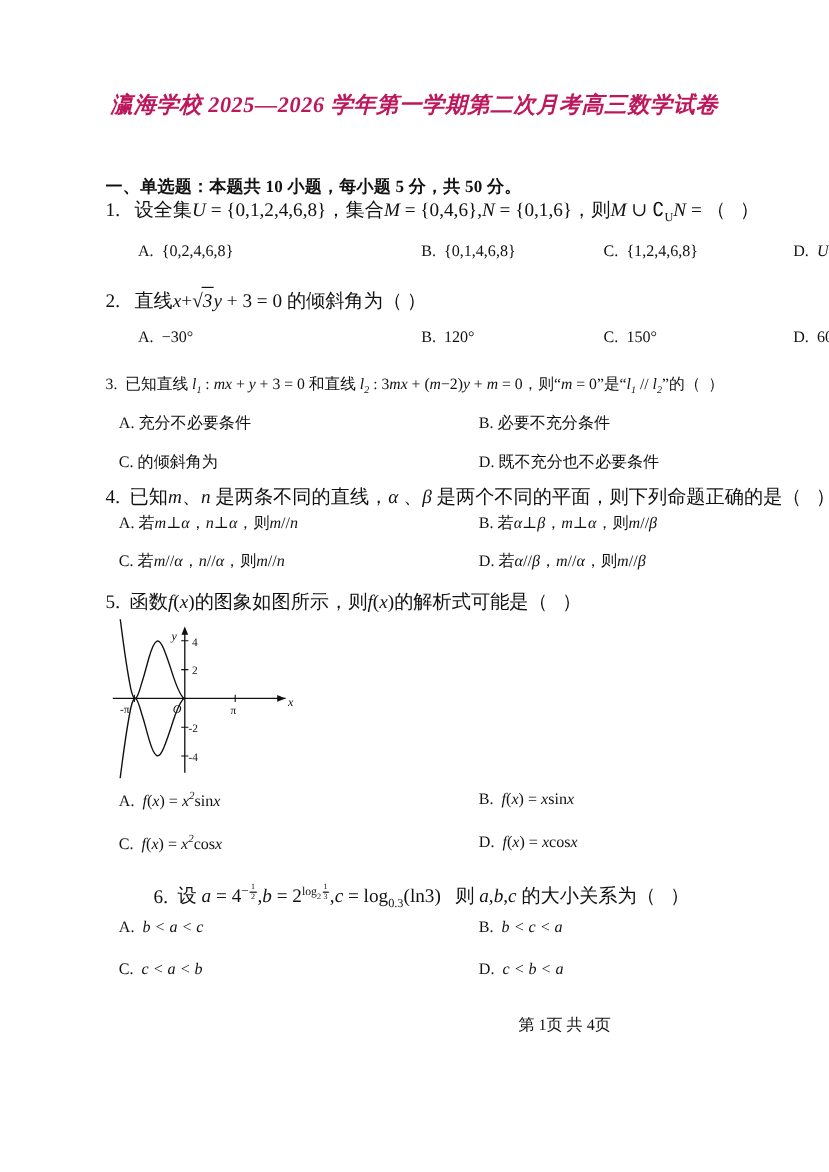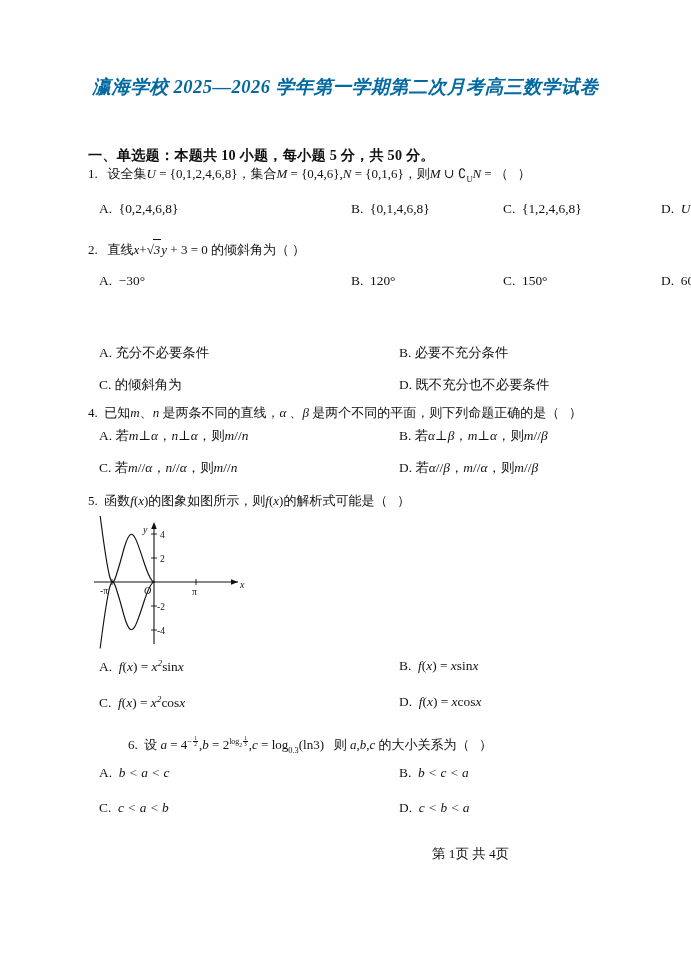--- a/index.html
+++ b/index.html
@@ -28,53 +28,53 @@
     left: 0;
     top: 74px;
     width: 691px;
     text-align: center;
     font-family: "Liberation Serif", "DejaVu Serif", serif;
     font-weight: bold;
     font-style: italic;
     font-size: 18.5px;
     letter-spacing: 0.5px;
     white-space: nowrap;
-    color: #0369a1;
+    color: #be185d;
   }
   
   .section-head {
     position: absolute;
     left: 88px;
     top: 146px;
     font-size: 14.2px;
     font-weight: bold;
     letter-spacing: 0.2px;
     white-space: nowrap;
   }
   
   .q {
     position: absolute;
     left: 88px;
-    font-size: 13px;
+    font-size: 16px;
     line-height: 1.5;
     white-space: nowrap;
   }
   .q-stem { white-space: nowrap; }
   .opt-row {
     position: absolute;
     left: 99px;
     width: 500px;
     font-size: 13.4px;
     white-space: nowrap;
   }
   .opt {
     position: absolute;
     white-space: nowrap;
   }
-  .col-a { left: 0px; }
+  .col-a { left: 16px; }
   .col-b { left: 252px; }
   .col-c { left: 404px; }
   .col-d { left: 562px; }
   
   .col-l { left: 0px; }
   .col-r { left: 300px; }
   
   i, .mi {
     font-family: "Liberation Serif", "DejaVu Serif", serif;
     font-style: italic;
@@ -183,20 +183,24 @@
       <span>B.</span>&nbsp;&nbsp;<span>120°</span>
     </span>
     <span class="opt col-c">
       <span>C.</span>&nbsp;&nbsp;<span>150°</span>
     </span>
     <span class="opt col-d">
       <span>D.</span>&nbsp;&nbsp;<span>60°</span>
     </span>
   </div>
 
+  <div class="q" style="top:310px; font-size:13.1px;">
+    <span>3.</span>
+    <span class="q-stem">&nbsp;已知直线 <i>l</i><sub>1</sub> : <i>mx</i> + <i>y</i> + 3 = 0 和直线 <i>l</i><sub>2</sub> : 3<i>mx</i> + (<i>m</i>−2)<i>y</i> + <i>m</i> = 0，则“<i>m</i> = 0”是“<i>l</i><sub>1</sub> // <i>l</i><sub>2</sub>”的（&nbsp;&nbsp;）</span>
+  </div>
   <div class="opt-row" style="top:344px;">
     <span class="opt col-l">
       <span>A.</span>&nbsp;<span>充分不必要条件</span>
     </span>
     <span class="opt col-r">
       <span>B.</span>&nbsp;<span>必要不充分条件</span>
     </span>
   </div>
   <div class="opt-row" style="top:376px;">
     <span class="opt col-l">

